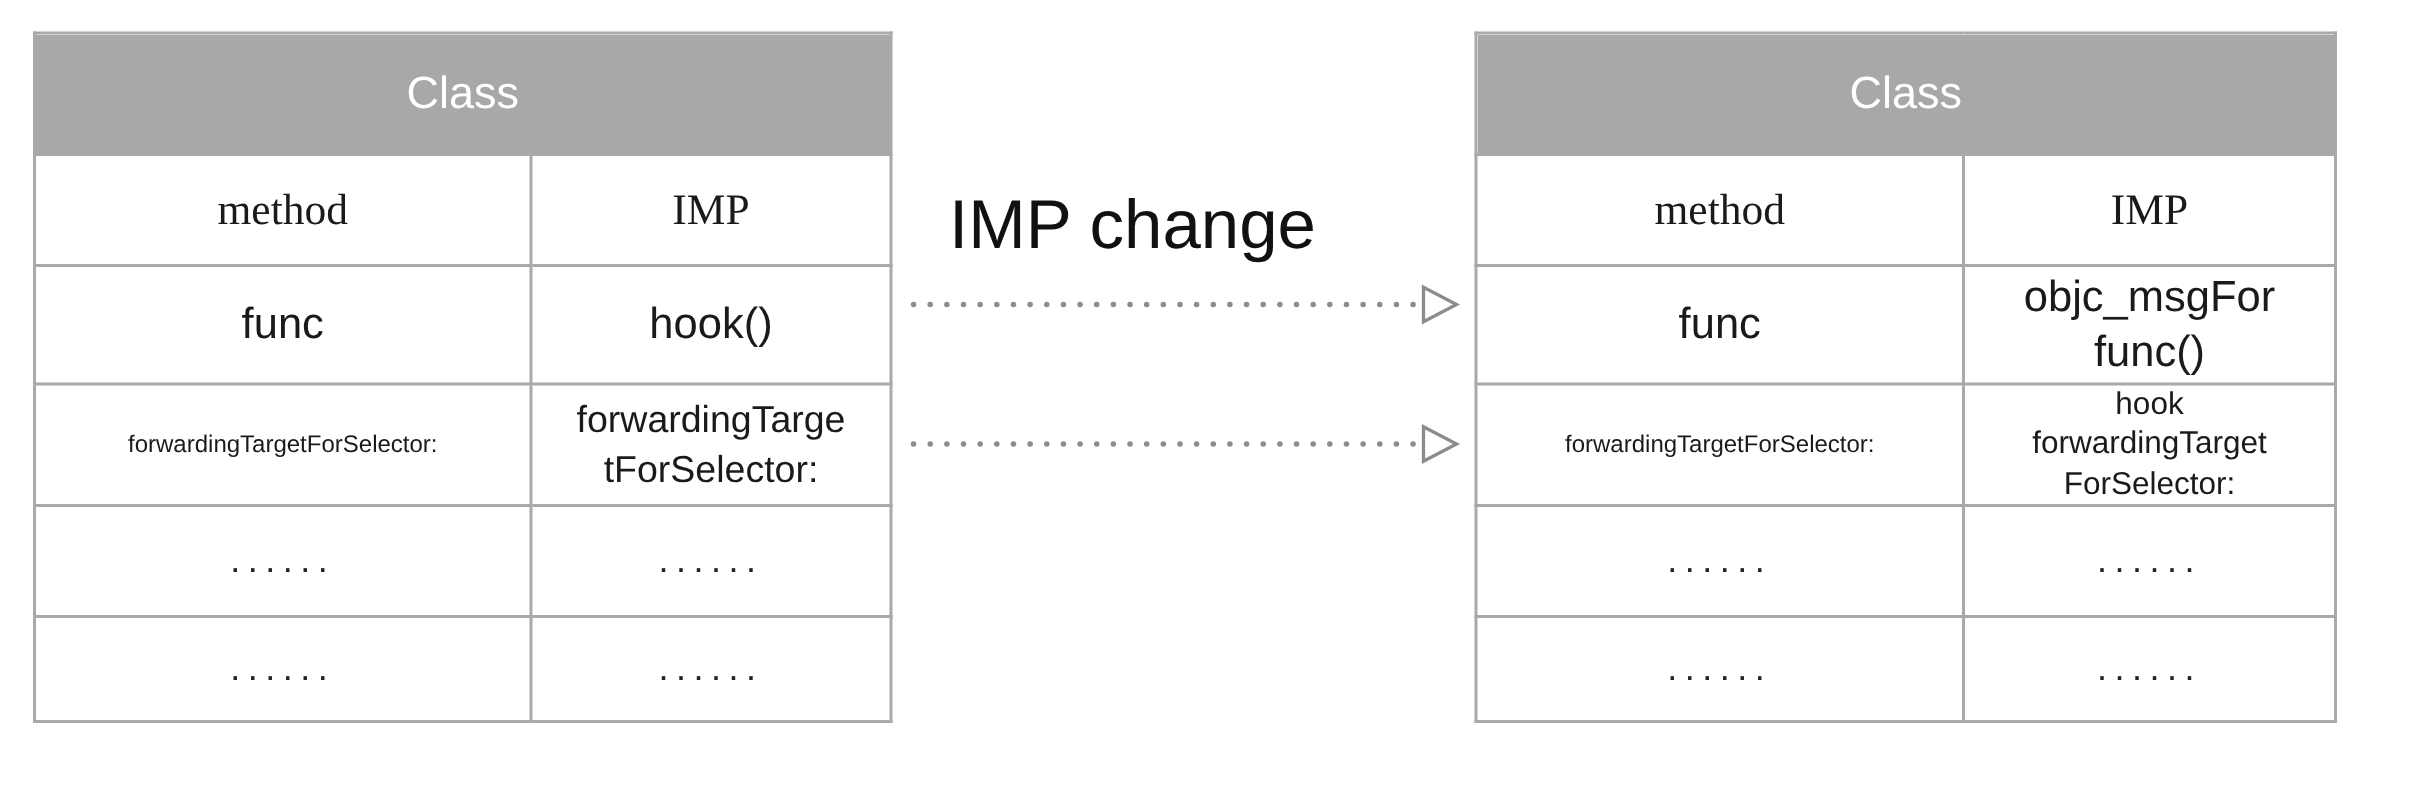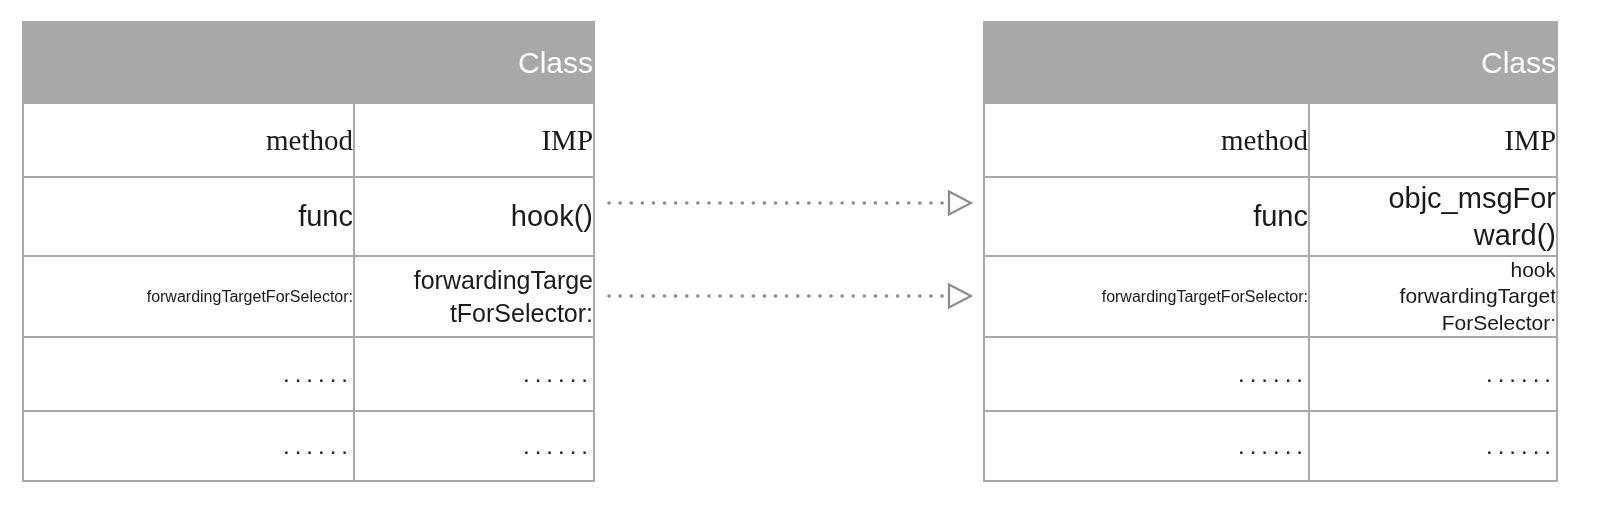--- a/index.html
+++ b/index.html
@@ -16,21 +16,21 @@
     position:relative;width:1622px;height:528px;background:var(--page_bg);
     font-family:"Liberation Sans","DejaVu Sans",sans-serif;color:var(--cell_text);
     overflow:hidden;
   }
   table.cls{
     position:absolute;border-collapse:collapse;table-layout:fixed;
     background:#ffffff;
   }
   table.cls th,table.cls td{
     border:2px solid var(--border);
-    text-align:right;vertical-align:middle;
+    text-align:center;vertical-align:middle;
     padding:0;overflow:hidden;
   }
   table.cls th{
     background:var(--header_bg);color:var(--header_text);
     font-weight:400;font-size:30px;height:79px;
   }
   .t-left{left:22px;top:21px;width:571px;}
   .t-right{left:983px;top:21px;width:573px;}
   tr.r1 td{height:72px;font-size:29px;font-family:Liberation Serif, serif;}
   tr.r2 td{height:77px;font-size:29px;}
@@ -102,39 +102,40 @@
       </tr>
     </thead>
     <tbody>
       <tr class="r1">
         <td>method</td>
         <td>IMP</td>
       </tr>
       <tr class="r2">
         <td>func</td>
         <td class="wrap2b">objc_msgFor
-ward()</td>
+func()</td>
       </tr>
       <tr class="r3">
         <td class="longname">forwardingTargetForSelector:</td>
         <td class="wrap3">hook
 forwardingTarget
 ForSelector:</td>
       </tr>
       <tr class="r4">
         <td class="dots">......</td>
         <td class="dots">......</td>
       </tr>
       <tr class="r5">
         <td class="dots">......</td>
         <td class="dots">......</td>
       </tr>
     </tbody>
   </table>
 
+  <div class="imp-label">IMP change</div>
 
   <svg class="overlay" width="1622" height="528" viewBox="0 0 1622 528">
     <g>
       <line class="dotline" x1="609" y1="203" x2="944" y2="203"></line>
       <path class="ahead" d="M 949 191.5 L 971 203 L 949 214.5 Z"></path>
     </g>
     <g>
       <line class="dotline" x1="609" y1="296" x2="944" y2="296"></line>
       <path class="ahead" d="M 949 284.5 L 971 296 L 949 307.5 Z"></path>
     </g>

